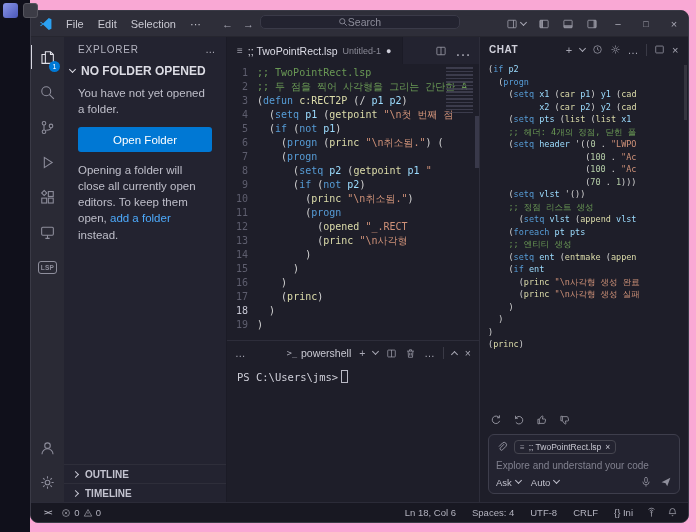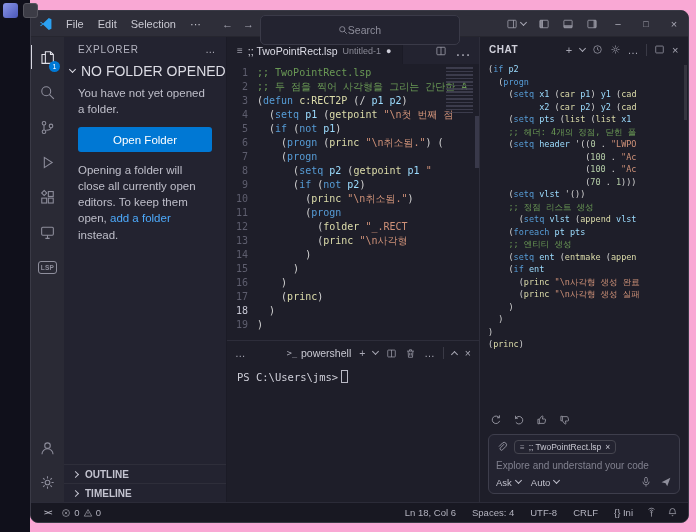--- a/index.html
+++ b/index.html
@@ -14,21 +14,21 @@
 
   .window{position:absolute;left:30px;top:10px;width:659px;height:513px;background:#1e1e29;
     border:1px solid #3a3a46;border-radius:8px;overflow:hidden;display:flex;flex-direction:column;}
 
   
   .titlebar{position:relative;height:26px;flex:0 0 26px;background:#2e2e39;display:flex;align-items:center;
     font-size:11px;color:#c9c9d2;padding:0 0 0 8px;border-bottom:1px solid #26262f;}
   .vslogo{display:flex;align-items:center;margin-right:6px;}
   .menu-item{padding:0 7px;cursor:default;}
   .nav-arrows{display:flex;gap:10px;margin-left:14px;color:#a8a8b4;}
-  .searchbox{position:absolute;left:50%;top:4px;transform:translateX(-50%);width:200px;height:30px;
+  .searchbox{position:absolute;left:50%;top:4px;transform:translateX(-50%);width:200px;height:14px;
     background:#232330;border:1px solid #3a3a48;border-radius:5px;display:flex;align-items:center;
     justify-content:center;gap:0;color:#8d8d9a;font-size:10.5px;}
   .tb-right{margin-left:auto;display:flex;align-items:center;height:100%;color:#a8a8b4;}
   .tb-icon{padding:0 6px;display:flex;align-items:center;gap:3px;}
   .win-btn{width:28px;height:100%;display:flex;align-items:center;justify-content:center;font-size:11px;}
   .win-btn.max{font-size:9px;}
 
   
   .main{flex:1;display:flex;min-height:0;}
 
@@ -38,21 +38,21 @@
   .ab-item.active{color:#e2e2ea;border-left:2px solid #d8d8e2;margin-left:-2px;}
   .badge{position:absolute;right:3px;bottom:-3px;min-width:11px;height:11px;border-radius:6px;background:#0078d4;
     color:#fff;font-size:7px;line-height:11px;text-align:center;padding:0 1px;}
   .lsp-box{border:1px solid #8e8e9c;border-radius:3px;font-size:6.5px;font-weight:bold;padding:2px 2px;letter-spacing:.3px;}
   .ab-bottom{margin-top:auto;display:flex;flex-direction:column;gap:10px;align-items:center;padding-bottom:8px;}
 
   .sidebar{width:163px;background:#232330;position:relative;border-right:1px solid #1b1b26;}
   .sb-header{height:24px;display:flex;align-items:center;padding:0 10px 0 14px;font-size:10px;
     letter-spacing:.8px;color:#b4b4c0;}
   .sb-header .more{margin-left:auto;}
-  .sb-section{height:20px;display:flex;align-items:center;gap:6px;font-size:14px;font-weight:normal;
+  .sb-section{height:20px;display:flex;align-items:center;gap:6px;font-size:12px;font-weight:bold;
     color:#dcdce4;padding-left:6px;}
   .sb-body{padding:4px 14px 0;font-size:11.5px;color:#bfbfca;line-height:1.4;}
   .open-folder{display:block;width:100%;height:25px;margin:10px 0;background:#0078d4;color:#fff;border:none;
     border-radius:3px;font-size:11.5px;font-family:inherit;cursor:pointer;}
   .sb-link{color:#4daafc;cursor:pointer;}
   .sb-bottom{position:absolute;bottom:0;left:0;right:0;}
   .sb-row{height:19px;border-top:1px solid #2e2e3a;display:flex;align-items:center;gap:7px;padding-left:9px;
     font-size:10px;font-weight:bold;color:#c4c4d0;}
 
   
@@ -331,21 +331,21 @@
               <div class="code-row">
                 <span class="gutter">10</span>
                 <span class="code-text"><span class="tk-p">        (</span><span class="tk-f">princ</span><span class="tk-p"> </span><span class="tk-s">"\n취소됨."</span><span class="tk-p">)</span></span>
               </div>
               <div class="code-row">
                 <span class="gutter">11</span>
                 <span class="code-text"><span class="tk-p">        (</span><span class="tk-k">progn</span></span>
               </div>
               <div class="code-row">
                 <span class="gutter">12</span>
-                <span class="code-text"><span class="tk-p">          (</span><span class="tk-f">folder</span><span class="tk-p"> </span><span class="tk-s">"_.RECT</span></span>
+                <span class="code-text"><span class="tk-p">          (</span><span class="tk-f">opened</span><span class="tk-p"> </span><span class="tk-s">"_.RECT</span></span>
               </div>
               <div class="code-row">
                 <span class="gutter">13</span>
                 <span class="code-text"><span class="tk-p">          (</span><span class="tk-f">princ</span><span class="tk-p"> </span><span class="tk-s">"\n사각형</span></span>
               </div>
               <div class="code-row">
                 <span class="gutter">14</span>
                 <span class="code-text"><span class="tk-p">        )</span></span>
               </div>
               <div class="code-row">

